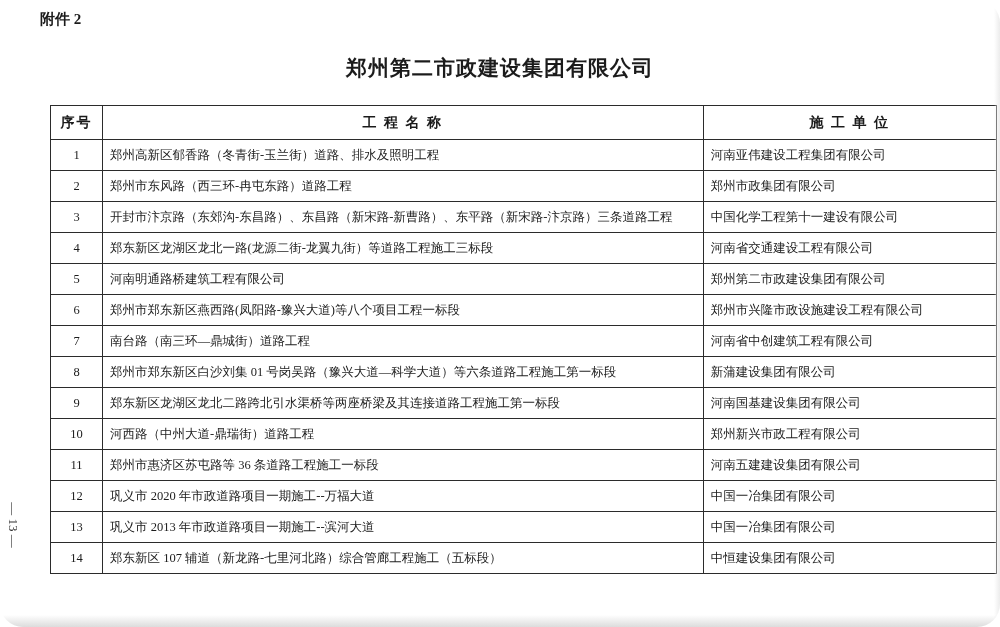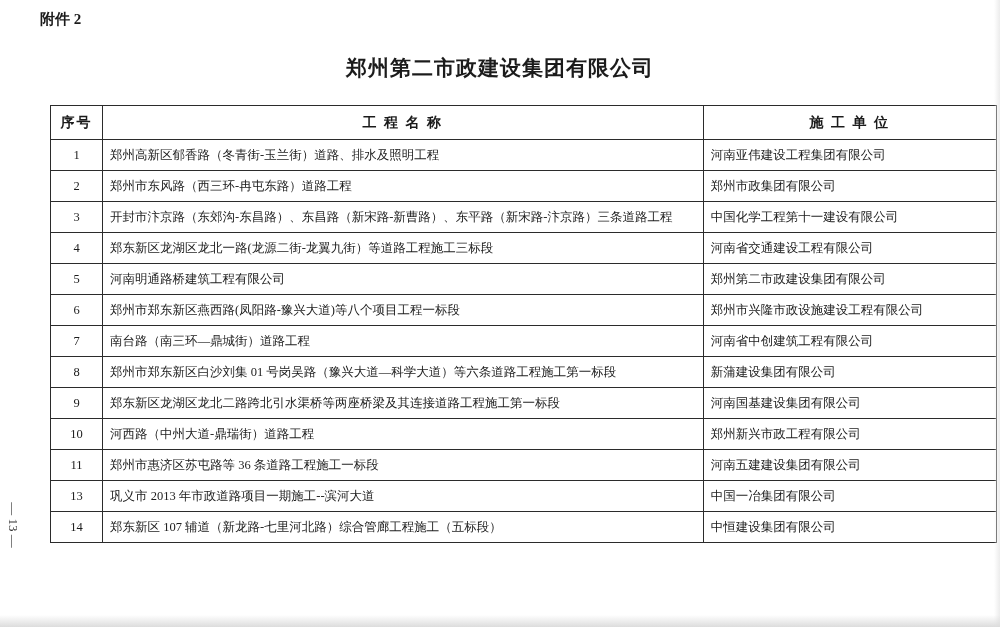--- a/index.html
+++ b/index.html
@@ -3,20 +3,21 @@
 <meta charset="utf-8">
 <style>
   html,body { margin:0; padding:0; }
   .page {
     position:relative;
     width:1000px; height:627px;
     background:#ffffff;
     font-family:"Liberation Serif","DejaVu Serif",serif;
     color:#1b1b1b;
     overflow:hidden;
+    border-radius:23px;
   }
   .attachment {
     position:absolute; left:40px; top:10px;
     font-size:15px; font-weight:bold;
   }
   .doc-title {
     position:absolute; left:0; top:54px; width:1000px;
     text-align:center;
     font-size:21px; font-weight:bold; letter-spacing:1px;
   }
@@ -134,20 +135,25 @@
         <td class="num">10</td>
         <td class="project">河西路（中州大道-鼎瑞街）道路工程</td>
         <td class="company">郑州新兴市政工程有限公司</td>
       </tr>
       <tr>
         <td class="num">11</td>
         <td class="project">郑州市惠济区苏屯路等 36 条道路工程施工一标段</td>
         <td class="company">河南五建建设集团有限公司</td>
       </tr>
       <tr>
+        <td class="num">12</td>
+        <td class="project">巩义市 2020 年市政道路项目一期施工--万福大道</td>
+        <td class="company">中国一冶集团有限公司</td>
+      </tr>
+      <tr>
         <td class="num">13</td>
         <td class="project">巩义市 2013 年市政道路项目一期施工--滨河大道</td>
         <td class="company">中国一冶集团有限公司</td>
       </tr>
       <tr>
         <td class="num">14</td>
         <td class="project">郑东新区 107 辅道（新龙路-七里河北路）综合管廊工程施工（五标段）</td>
         <td class="company">中恒建设集团有限公司</td>
       </tr>
     </tbody>

